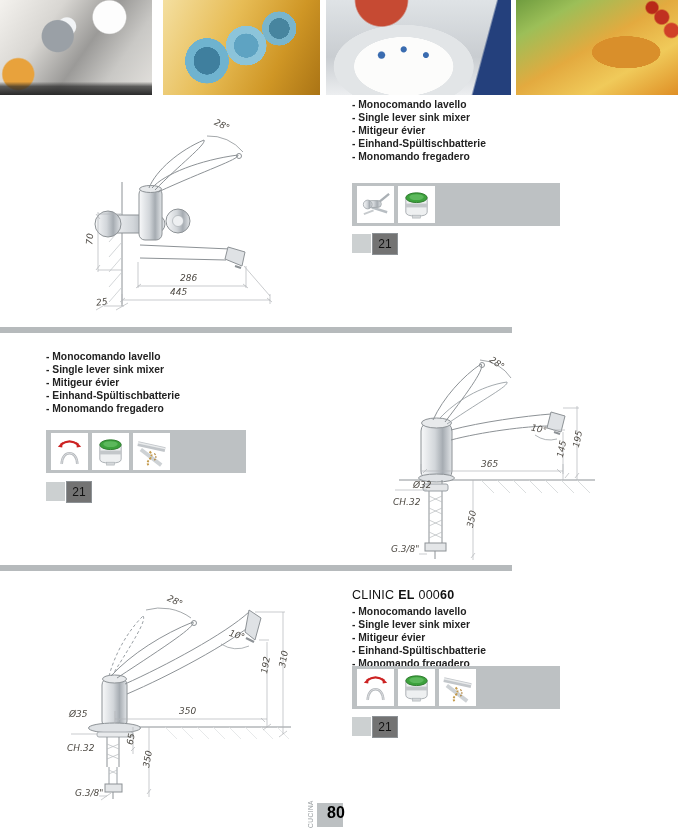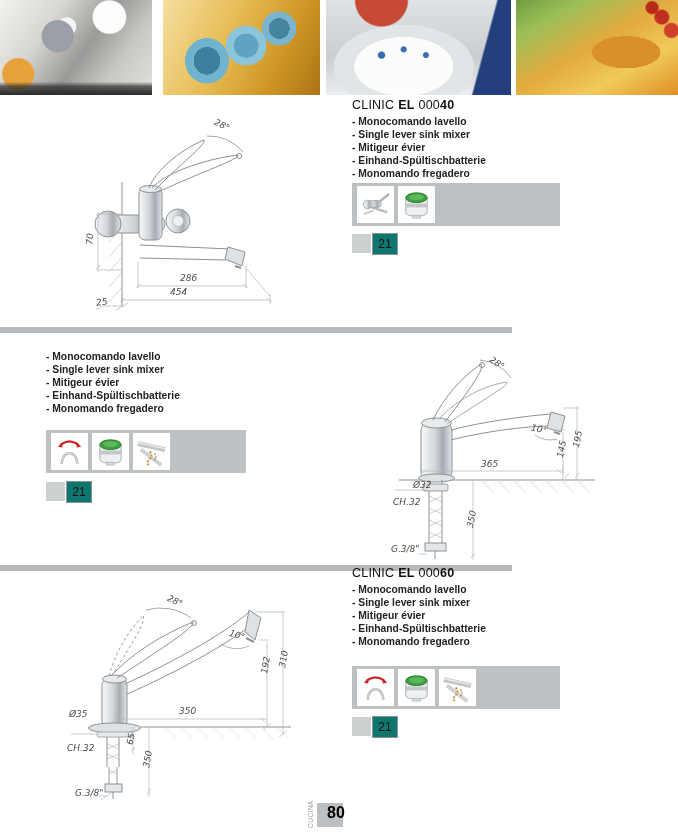--- a/index.html
+++ b/index.html
@@ -44,21 +44,21 @@
   .feat::before{content:"- ";}
 
   
   .iconbar{position:absolute;height:43px;background:#bdc1c3;}
   .iconbox{position:absolute;top:3px;width:37px;height:37px;background:#fff;}
   .iconbox svg{display:block;margin:2px;}
 
   
   .pageref{position:absolute;width:60px;height:22px;}
   .pageref .sq{position:absolute;left:0;top:1px;width:19px;height:19px;background:#ccd0d1;}
-  .pageref .bx{position:absolute;left:20px;top:0;width:24px;height:20px;background:#0f766e;
+  .pageref .bx{position:absolute;left:20px;top:0;width:24px;height:20px;background:#737373;
                border:1px solid #8d9296;font-size:12px;line-height:20px;text-align:center;color:#111;}
 
   
   .divider{position:absolute;left:0;width:512px;height:6px;background:#b6babc;}
 
   
   .drawing{position:absolute;}
   .drawing svg{position:absolute;left:0;top:0;}
   .dim{position:absolute;font-family:"DejaVu Sans",sans-serif;font-style:italic;
        font-size:9px;color:#4e4a44;white-space:nowrap;}
@@ -143,26 +143,25 @@
         <path d="M78,154 V180 M186,158 V180 M78,178 H186"></path>
         <path d="M62,186 V196 M210,186 V196 M62,192 H210"></path>
         <path d="M184,158 L210,188"></path>
         <path d="M44,198 H64 M36,202 l12,-7 M56,202 l12,-7"></path>
         <path d="M76,180 l5,-4 M188,180 l-5,-4 M60,194 l5,-4 M212,194 l-5,-4 M36,106 l4,5 M36,162 l4,-5"></path>
       </g>
     </svg>
     <span class="dim" style="left:154px;top:12px;transform:rotate(25deg)">28°</span>
     <span class="dim" style="left:24px;top:126px;transform:rotate(-85deg)">70</span>
     <span class="dim" style="left:120px;top:165px">286</span>
-    <span class="dim" style="left:110px;top:179px">454</span>
+    <span class="dim" style="left:110px;top:179px">445</span>
     <span class="dim" style="left:36px;top:189px;transform:rotate(-8deg)">25</span>
   </div>
 
   <div class="ptext" style="left:352px;top:98px">
-    <div class="p-title"><span class="sp">CLINIC</span><b class="sp">EL</b><span><span>000</span><b>40</b></span></div>
     <div class="feat"><span>Monocomando lavello</span></div>
     <div class="feat"><span>Single lever sink mixer</span></div>
     <div class="feat"><span>Mitigeur évier</span></div>
     <div class="feat"><span>Einhand-Spültischbatterie</span></div>
     <div class="feat"><span>Monomando fregadero</span></div>
   </div>
 
   <div class="iconbar" style="left:352px;top:183px;width:208px">
     <div class="iconbox" style="left:5px">
         <svg width="33" height="33" viewBox="0 0 34 34">
@@ -296,21 +295,21 @@
     <span class="dim" style="left:134px;top:124px">350</span>
     <span class="dim" style="left:212px;top:78px;transform:rotate(-80deg)">192</span>
     <span class="dim" style="left:230px;top:72px;transform:rotate(-80deg)">310</span>
     <span class="dim" style="left:80px;top:152px;transform:rotate(-80deg)">65</span>
     <span class="dim" style="left:24px;top:127px">Ø35</span>
     <span class="dim" style="left:22px;top:161px">CH.32</span>
     <span class="dim" style="left:94px;top:172px;transform:rotate(-80deg)">350</span>
     <span class="dim" style="left:30px;top:206px">G.3/8"</span>
   </div>
 
-  <div class="ptext" style="left:352px;top:566px">
+  <div class="ptext" style="left:352px;top:588px">
     <div class="p-title"><span class="sp">CLINIC</span><b class="sp">EL</b><span><span>000</span><b>60</b></span></div>
     <div class="feat"><span>Monocomando lavello</span></div>
     <div class="feat"><span>Single lever sink mixer</span></div>
     <div class="feat"><span>Mitigeur évier</span></div>
     <div class="feat"><span>Einhand-Spültischbatterie</span></div>
     <div class="feat"><span>Monomando fregadero</span></div>
   </div>
 
   <div class="iconbar" style="left:352px;top:666px;width:208px">
     <div class="iconbox" style="left:5px">

